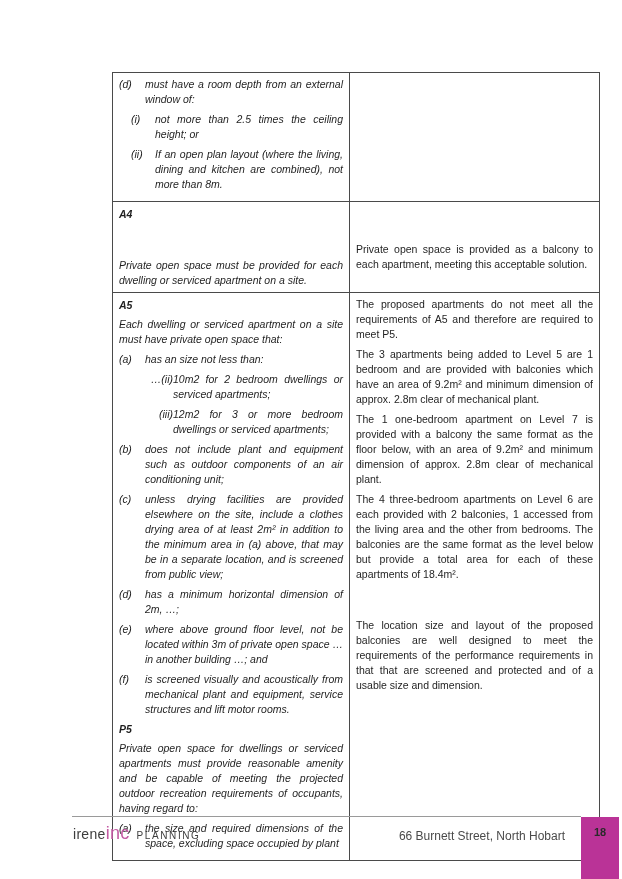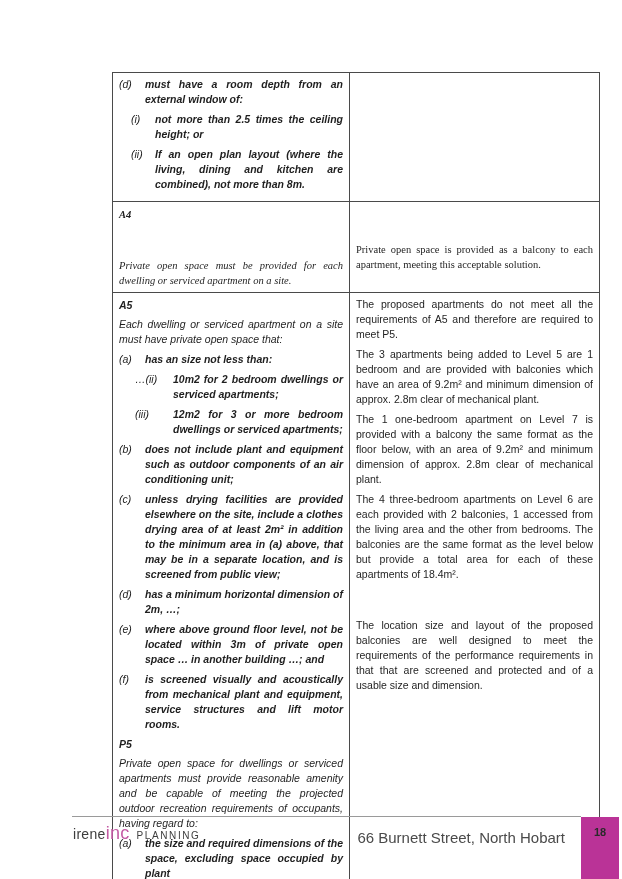--- a/index.html
+++ b/index.html
@@ -29,32 +29,32 @@
     color: #1f1f1f;
   }
   .assess-table td {
     border: 1px solid #4a4a4a;
     vertical-align: top;
     padding: 4px 6px 4px 6px;
   }
   td.cell-left  { width: 224px; font-style: italic; }
   td.cell-right { width: 237px; }
   tr.row-d  { height: 118px; }
-  tr.row-a4 { height: 54px; font-family: Liberation Serif, serif; }
+  tr.row-a4 { height: 54px; }
   tr.row-a5 { height: 544px; }
 
   .cell-heading { font-weight: bold; font-style: italic; margin: 1px 0 4px 0; }
   .cell-para { margin: 0 0 5px 0; text-align: justify; }
   .cell-para:last-child { margin-bottom: 0; margin-top: 36px; }
 
   .li { display: flex; margin: 0 0 5px 0; }
   .li-label { flex: 0 0 26px; }
-  .li-body { flex: 1; text-align: justify; font-weight: bold; }
+  .li-body { flex: 1; text-align: justify; }
   .li.nested { margin-left: 16px; }
-  .li.nested .li-label { flex: 0 0 38px; }
+  .li.nested .li-label { flex: 0 0 38px; text-align: right; }
   .li.sub-d { margin-left: 12px; }
   .li.sub-d .li-label { flex: 0 0 24px; }
 
   
   .footer-rule {
     position: absolute;
     left: 72px;
     top: 816px;
     width: 509px;
     height: 0;
@@ -80,21 +80,21 @@
   .logo-suffix {
     font-size: 10px;
     color: #3d3d3d;
     letter-spacing: 1.6px;
     margin-left: 7px;
   }
   .footer-address {
     position: absolute;
     right: 57px;
     top: 829px;
-    font-size: 15px;
+    font-size: 12px;
     color: #4a4a4a;
     white-space: nowrap;
   }
   .page-badge {
     position: absolute;
     left: 581px;
     top: 817px;
     width: 38px;
     height: 62px;
     background: #ba3397;

